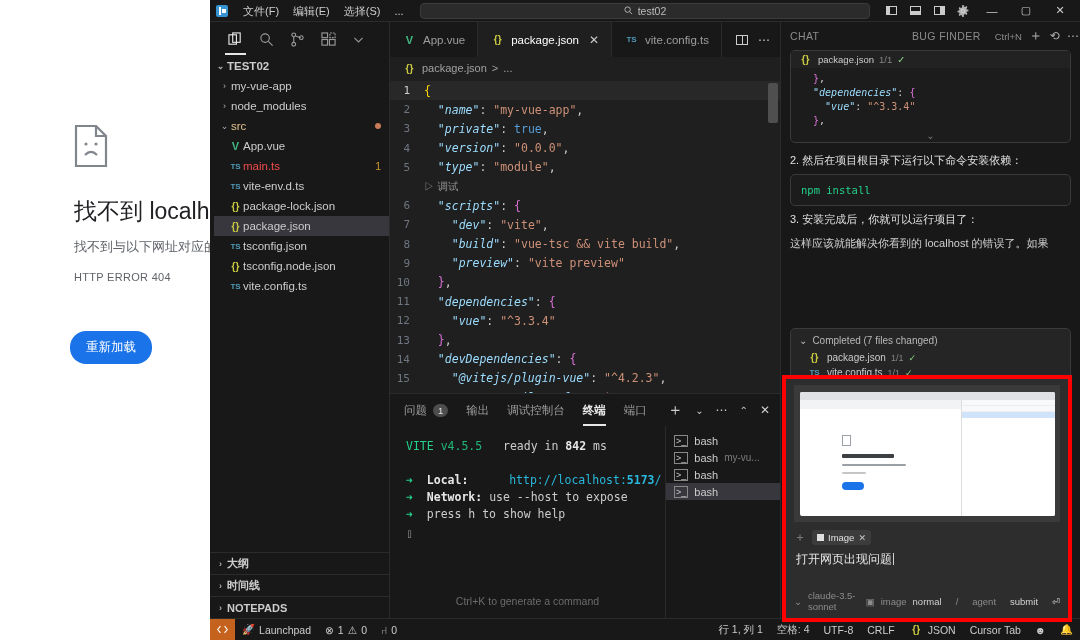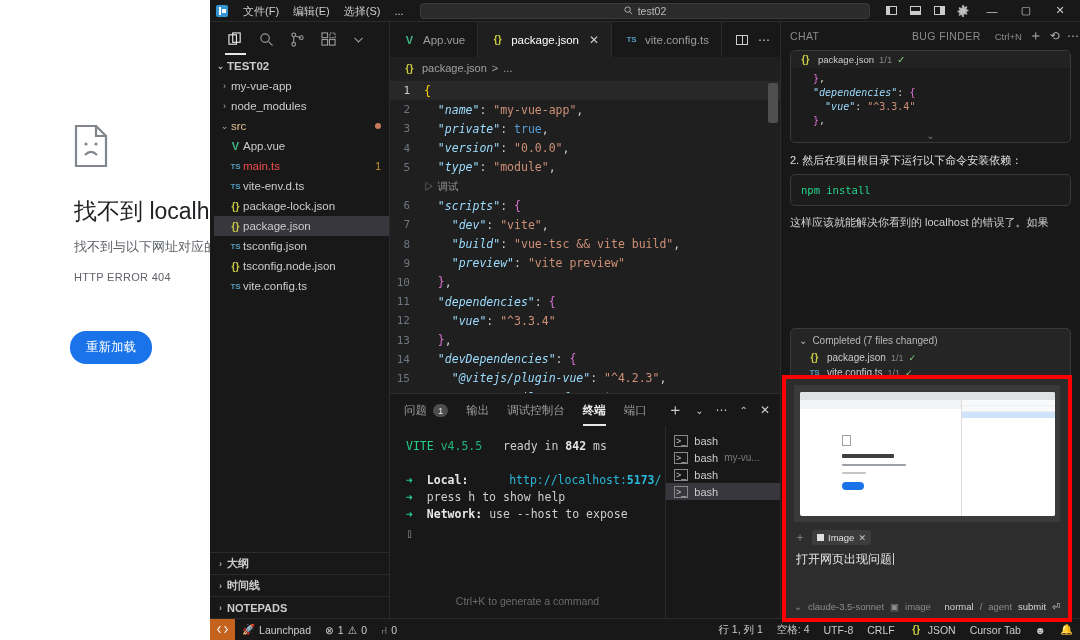--- a/index.html
+++ b/index.html
@@ -210,21 +210,21 @@
   .chip-row { position: absolute; left: 8px; top: 150px; display: flex; align-items: center; gap: 6px; }
   .chip-plus { color: #8c8c8c; font-size: 12px; }
   .chip { display: flex; align-items: center; gap: 4px; background: #3c3c3c; border-radius: 3px;
           padding: 2px 5px; font-size: 9.5px; color: #e0e0e0; }
   .chip-sq { width: 7px; height: 7px; background: #e0e0e0; }
   .chip-x { color: #c5c5c5; font-size: 9px; }
   .cp-input-text { position: absolute; left: 10px; top: 172px; font-size: 12px; color: #e8e8e8; }
   .caret { display: inline-block; width: 1px; height: 12px; background: #d0d0d0; vertical-align: -2px; margin-left:1px;}
   .cp-foot { position: absolute; left: 8px; right: 8px; bottom: 6px; display: flex; align-items: center;
              font-size: 9.5px; color: #8c8c8c; gap: 6px; }
-  .cp-foot .right { margin-left: auto; display: flex; align-items: center; gap: 6px; }
+  .cp-foot .right { margin-left: auto; display: flex; align-items: center; gap: 14px; }
   .cp-foot .submit { color: #d5d5d5; }
   .cp-foot .mode-a { color: #d0d0d0; }
 
   
   .statusbar { height: 22px; background: #181818; display: flex; align-items: center;
                flex: none; font-size: 10.5px; color: #cccccc; border-top: 1px solid #2b2b2b; }
   .sb-remote { background: #c4621e; color: #fff; height: 22px; display: flex; align-items: center;
                padding: 0 7px; font-size: 11px; }
   .sb-item { display: flex; align-items: center; gap: 4px; padding: 0 7px; height: 22px; cursor: pointer; white-space: nowrap;}
   .sb-right { margin-left: auto; display: flex; align-items: center; }
@@ -485,25 +485,25 @@
                 &nbsp;&nbsp;<span>ready in</span>
                 <span class="w">842</span>
                 <span>ms</span>
               </div>
               <div style="height:17px;"></div>
               <div>
                 <span class="g">➜</span>&nbsp;&nbsp;<span class="w">Local:</span>&nbsp;&nbsp;
                 <span class="c"><span>http://localhost:</span><span class="w" style="color:#29b8db">5173</span><span>/</span></span>
               </div>
               <div>
-                <span class="g">➜</span>&nbsp;&nbsp;<span>press h to show help</span>
-              </div>
-              <div>
                 <span class="g">➜</span>&nbsp;&nbsp;<span class="w">Network:</span>
                 <span>use --host to expose</span>
+              </div>
+              <div>
+                <span class="g">➜</span>&nbsp;&nbsp;<span>press h to show help</span>
               </div>
               <div style="color:#888;margin-top:2px;">▯</div>
               <div class="term-hint">Ctrl+K to generate a command</div>
             </div>
             <div class="term-list" id="term-list">
                 <div class="tl-row">
                   <span class="tl-ico">&gt;_</span>
                   <span>bash</span>
                 </div>
                 <div class="tl-row">
@@ -550,20 +550,21 @@
                 <div class="cl">  <span class="k">"dependencies"</span><span class="p">: </span><span class="br2">{</span></div>
                 <div class="cl">    <span class="k">"vue"</span><span class="p">: </span><span class="s">"^3.3.4"</span></div>
                 <div class="cl">  <span class="br2">}</span><span class="p">,</span></div>
               </div>
             <div class="cp-fade">⌄</div>
           </div>
 
           <div class="cp-step">2. 然后在项目根目录下运行以下命令安装依赖：</div>
           <div class="cp-cmd">npm install</div>
 
+          <div class="cp-step">3. 安装完成后，你就可以运行项目了：</div>
 
           <div class="cp-para">这样应该就能解决你看到的 localhost 的错误了。如果</div>
 
           <div class="cp-completed">
             <div class="cc-head">
               <span>⌄</span>
               <span>Completed (7 files changed)</span>
             </div>
             <div id="cc-files">
                 <div class="cc-row">

